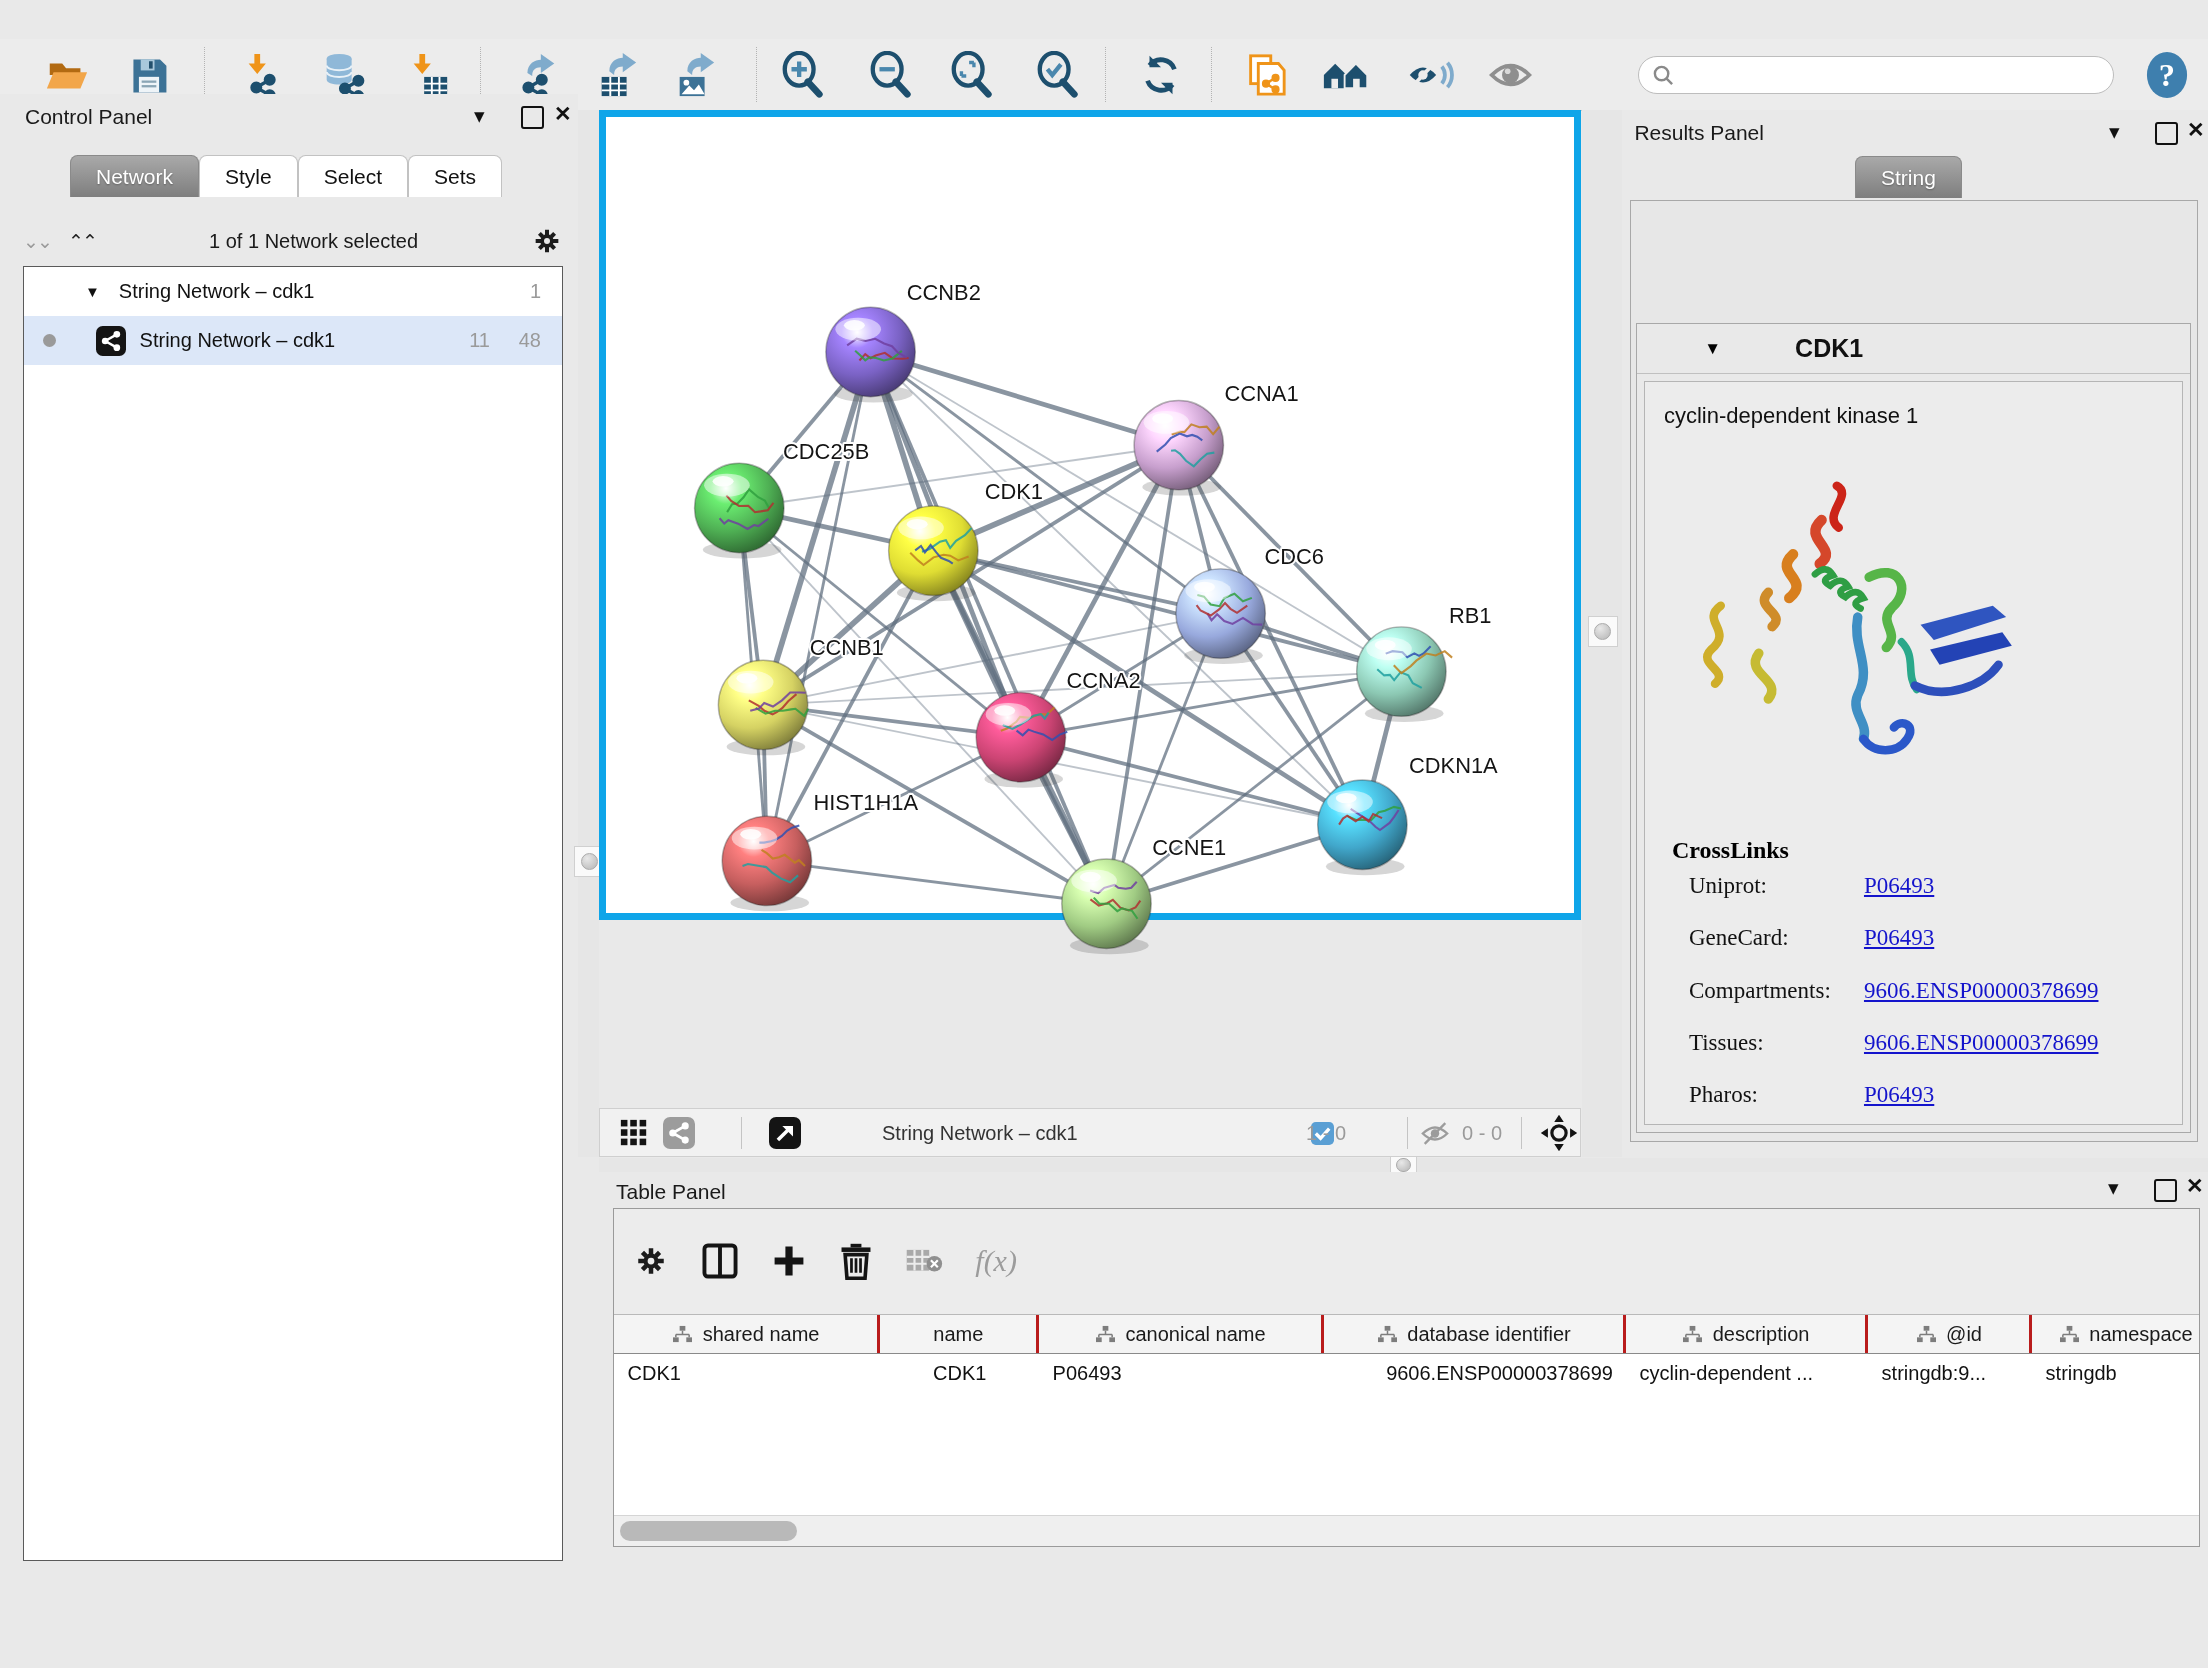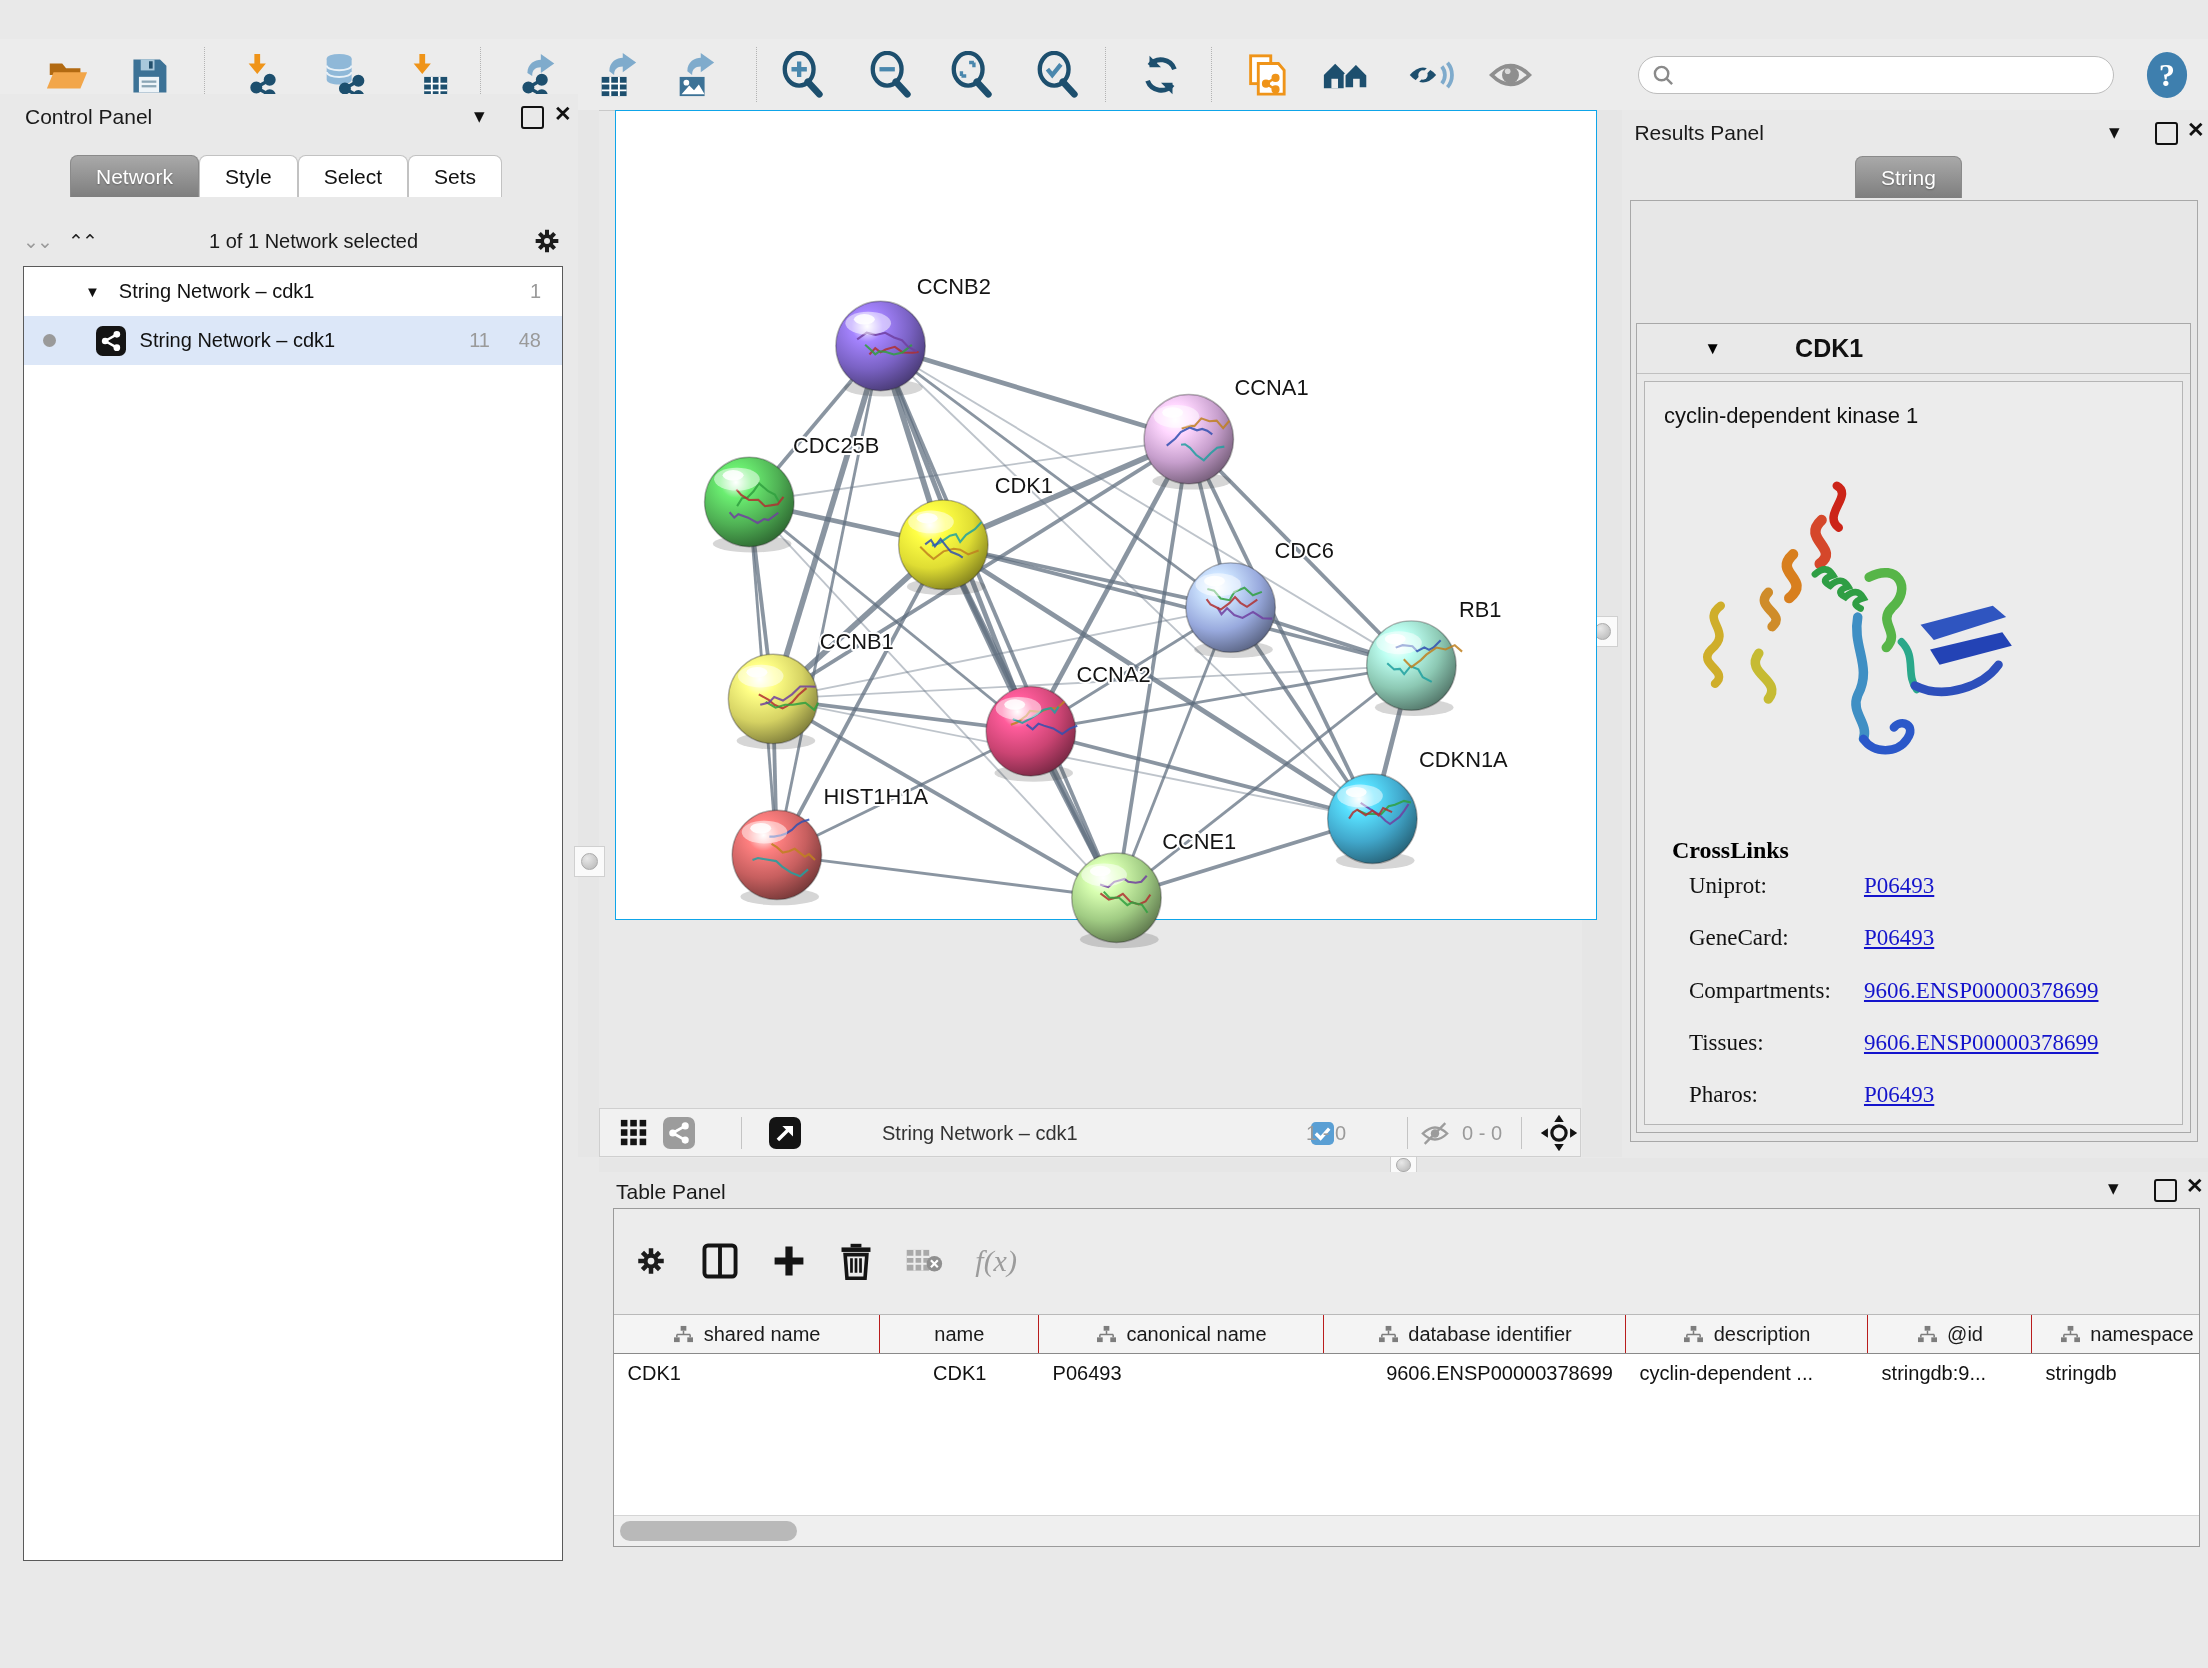--- a/index.html
+++ b/index.html
@@ -25,21 +25,21 @@
   .cp-list{position:absolute;left:23px;top:172px;right:15px;bottom:40px;background:#fff;border:1.9px solid #5a5a5a;}
   .cp-row{position:relative;height:49px;display:flex;align-items:center;font-size:20px;color:#111;}
   .cp-row.sel{background:#dce7f8;}
   .cp-count{color:#9a9a9a;font-size:20px;}
   .netbar{position:absolute;left:23px;top:128px;right:15px;height:38px;display:flex;align-items:center;}
   
   .vsplit{position:absolute;background:#e6e6e6;}
   .handle{position:absolute;width:28.5px;height:28.5px;background:#fafafa;border:1px solid #d0d0d0;display:flex;align-items:center;justify-content:center;}
   .handle i{width:15px;height:15px;border-radius:50%;background:radial-gradient(circle at 35% 30%,#e8e8e8,#b5b5b5);border:1px solid #aaa;}
   
-  .canvas{position:absolute;left:599px;top:110px;width:982px;height:810px;background:#fff;border:1px solid #0ea5e9;box-sizing:border-box;margin-left:16px;}
+  .canvas{position:absolute;left:599px;top:110px;width:982px;height:810px;background:#fff;border:7px solid #0ea5e9;box-sizing:border-box;}
   .canvas-toolbar{position:absolute;left:599px;top:1108px;width:982px;height:49px;background:#f1f1f1;border:1px solid #cfcfcf;box-sizing:border-box;}
   .cbar-item{position:absolute;top:0;height:48px;display:flex;align-items:center;}
   .cbar-sep{position:absolute;top:7.6px;height:32px;border-left:1px solid #c4c4c4;}
   .cbar-text{font-size:20px;color:#333;}
   .cbar-count{font-size:20px;color:#9a9a9a;}
   .nlabel{font-family:"Liberation Sans",sans-serif;font-size:23px;font-weight:500;fill:#141414;paint-order:stroke;stroke:#ffffff;stroke-width:4px;stroke-linejoin:round;}
   
   .results-panel{position:absolute;left:1622px;top:110px;width:587px;height:1047px;background:#e9e9e9;}
   .rp-outer{position:absolute;left:7.6px;top:90px;width:568px;height:942px;border:1px solid #a8a8a8;background:#e7e7e7;box-sizing:border-box;}
   .rp-strip{position:absolute;left:5.7px;top:5.7px;right:5.7px;height:105px;border:1px solid #bdbdbd;background:#e9e9e9;display:flex;align-items:center;justify-content:center;gap:38px;}
@@ -49,21 +49,21 @@
   .rp-content{position:absolute;left:6.7px;top:57px;right:6.7px;bottom:7.6px;border:1px solid #b5b5b5;background:#ececec;text-decoration:underline;}
   .serif{font-family:"Liberation Serif",serif;}
   .cl-row{position:absolute;left:0;width:100%;height:48px;}
   .cl-label{position:absolute;left:44px;font-family:"Liberation Serif",serif;font-size:23px;color:#111;}
   .cl-value{position:absolute;left:219px;font-family:"Liberation Serif",serif;font-size:23px;color:#1414cc;text-decoration:underline;}
   
   .table-panel{position:absolute;left:599px;top:1172px;width:1609px;height:445px;background:#e9e9e9;}
   .tp-inner{position:absolute;left:14.3px;top:36px;right:7.6px;height:339px;border:1px solid #9a9a9a;background:#ececec;box-sizing:border-box;overflow:hidden;}
   .tp-toolbar{position:absolute;left:0;top:0;right:0;height:103px;display:flex;align-items:center;padding-left:19px;gap:32px;}
   .tbl-header{position:absolute;left:0;top:105px;right:0;height:38px;background:#f4f4f4;border-top:1px solid #b9b9b9;border-bottom:1.9px solid #8a8a8a;display:flex;}
-  .th{display:flex;align-items:center;justify-content:center;gap:9.5px;font-size:20px;color:#1a1a1a;border-right:1px solid #b91c1c;box-sizing:border-box;overflow:hidden;white-space:nowrap;flex:none;}
+  .th{display:flex;align-items:center;justify-content:center;gap:9.5px;font-size:20px;color:#1a1a1a;border-right:3px solid #b91c1c;box-sizing:border-box;overflow:hidden;white-space:nowrap;flex:none;}
   .tbl-rows{position:absolute;left:0;top:145px;right:0;bottom:30px;background:#fff;}
   .tr{display:flex;height:38px;align-items:center;font-size:20px;color:#111;}
   .td{box-sizing:border-box;overflow:hidden;white-space:nowrap;flex:none;padding:0 13.3px;}
   .hscroll{position:absolute;left:0;bottom:0;right:0;height:30px;background:#efefef;border-top:1px solid #d5d5d5;}
   .hthumb{position:absolute;left:5.7px;top:4.8px;width:177px;height:20px;border-radius:10.5px;background:#b9b9b9;}
   .tp-tabs{position:absolute;left:0;right:0;top:384px;display:flex;justify-content:center;}
   
   .statusbar{position:absolute;left:0;top:1617px;width:100%;height:51px;background:#e9e9e9;border-top:1px solid #cfcfcf;}
   .sbtn{position:absolute;top:-1.9px;width:55px;height:38px;background:linear-gradient(#fdfdfd,#f0f0f0);border:1px solid #a5a5a5;display:flex;align-items:center;justify-content:center;}
   .membtn{position:absolute;right:21px;top:-4.8px;width:141px;height:44px;background:linear-gradient(#fdfdfd,#f1f1f1);border:1px solid #a5a5a5;display:flex;align-items:center;justify-content:center;gap:11.4px;font-size:23px;color:#111;}

